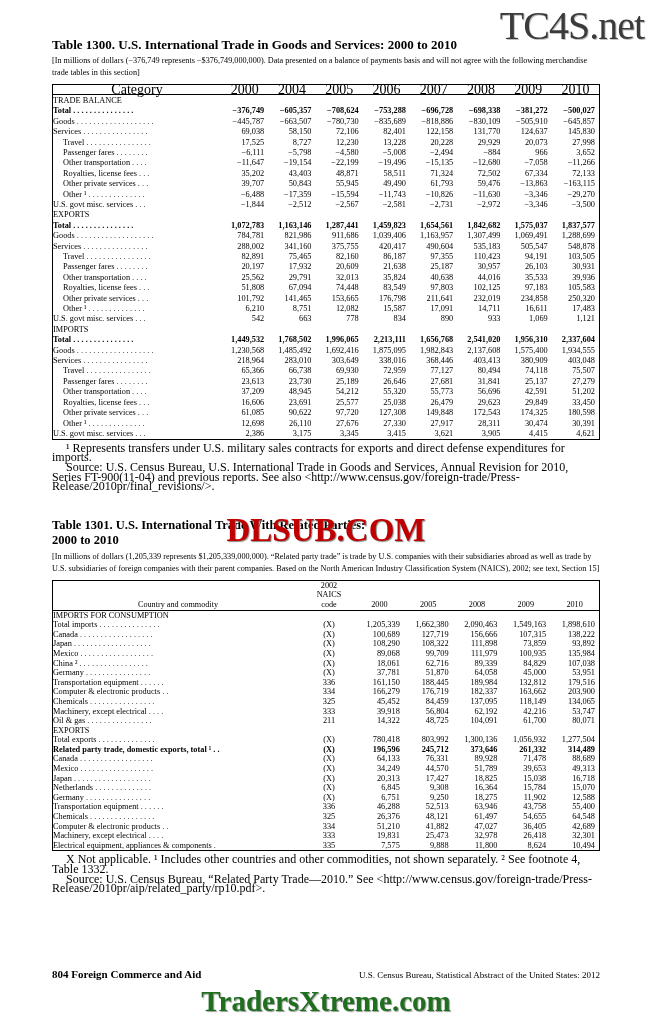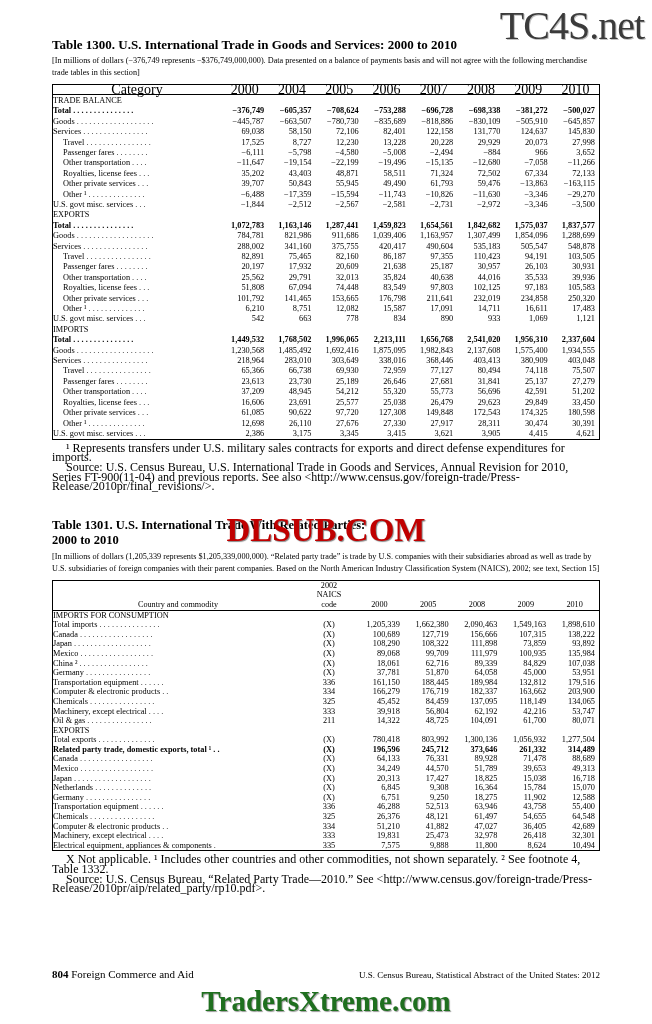--- a/index.html
+++ b/index.html
@@ -78,21 +78,21 @@
   .hdr2 th{
     font-weight:normal;font-size:8.2px;text-align:center;
     border-bottom:1px solid #000;padding:2px;vertical-align:bottom;
   }
 
   .footer{
     position:absolute;left:52px;bottom:44px;width:548px;
     font-size:10px;
   }
   .footer .pg{font-size:11px;font-weight:bold;float:left;}
-  .footer .pg span.ttl{font-weight:normal;margin-top:15px;}
+  .footer .pg span.ttl{font-weight:bold;margin-top:15px;}
   .footer .src{float:right;font-size:9px;padding-top:2px;}
   .clr{clear:both;}
 </style>
 </head>
 <body>
 
 <div class="page">
 
   <div class="wm-tc4s">TC4S.net</div>
 
@@ -261,21 +261,21 @@
               <td class="num bold">1,837,577</td>
             </tr>
             <tr class="r">
               <td class="lbl">Goods . . . . . . . . . . . . . . . . . . .</td>
               <td class="num">784,781</td>
               <td class="num">821,986</td>
               <td class="num">911,686</td>
               <td class="num">1,039,406</td>
               <td class="num">1,163,957</td>
               <td class="num">1,307,499</td>
-              <td class="num">1,854,096</td>
+              <td class="num">1,069,491</td>
               <td class="num">1,288,699</td>
             </tr>
             <tr class="r">
               <td class="lbl">Services . . . . . . . . . . . . . . . .</td>
               <td class="num">288,002</td>
               <td class="num">341,160</td>
               <td class="num">375,755</td>
               <td class="num">420,417</td>
               <td class="num">490,604</td>
               <td class="num">535,183</td>

